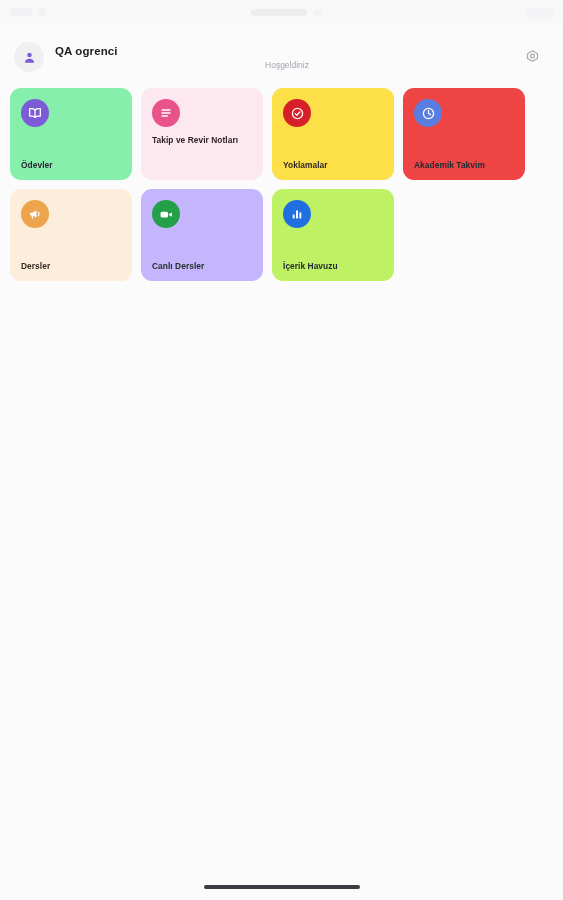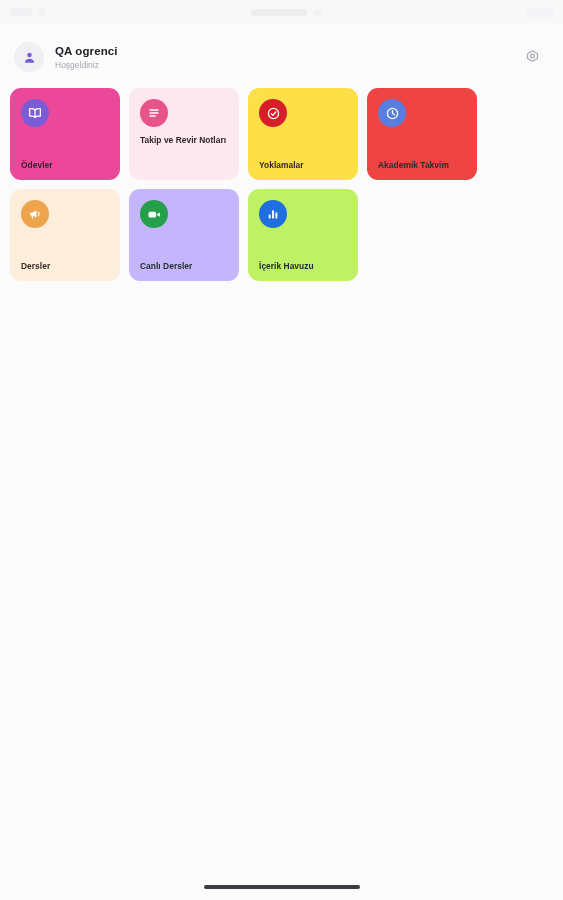--- a/index.html
+++ b/index.html
@@ -88,40 +88,41 @@
     font-weight: bold;
     color: #1d1d22;
     letter-spacing: 0.1px;
     line-height: 14px;
   }
   .user-sub {
     font-size: 8.5px;
     color: #a3a3ad;
     line-height: 12px;
     margin-top: 1px;
+    text-align: center;
   }
   .gear-btn {
     width: 26px; height: 26px;
     display: flex;
     align-items: center;
     justify-content: center;
     flex: 0 0 auto;
   }
 
   
   .grid {
     position: absolute;
     top: 88px; left: 10px;
     width: 544px;
     display: flex;
     flex-wrap: wrap;
     gap: 9px;
   }
   .card {
-    width: 110px;
+    width: 122px;
     height: 92px;
     border-radius: 11px;
     padding: 11px 11px 9px 11px;
     display: flex;
     flex-direction: column;
     position: relative;
   }
   .card-icon {
     width: 28px; height: 28px;
     border-radius: 50%;
@@ -185,21 +186,21 @@
     <div class="gear-btn">
       <svg width="17" height="17" viewBox="0 0 24 24" fill="none" stroke="#a8a8b2" stroke-width="1.7" stroke-linecap="round" stroke-linejoin="round">
         <path d="M12 2.6l7 4v6.8l-7 4-7-4V6.6z"></path>
         <circle cx="12" cy="10" r="2.7"></circle>
       </svg>
     </div>
   </div>
 
   <div class="grid">
 
-    <div class="card" style="background:#ec4899">
+    <div class="card" style="background:#86efac">
       <div class="card-icon" style="background:#7c5cd6">
         <svg width="16" height="16" viewBox="0 0 24 24" fill="none" stroke="#ffffff" stroke-width="1.9" stroke-linecap="round" stroke-linejoin="round">
           <path d="M12 7.4C10.6 6.1 8.8 5.6 6.4 5.6H4v11.2h2.4c2.4 0 4.2.5 5.6 1.8"></path>
           <path d="M12 7.4c1.4-1.3 3.2-1.8 5.6-1.8H20v11.2h-2.4c-2.4 0-4.2.5-5.6 1.8"></path>
           <path d="M12 7.4v11.2"></path>
         </svg>
       </div>
       <div class="card-label" style="color:#2a2533">Ödevler</div>
     </div>
 

